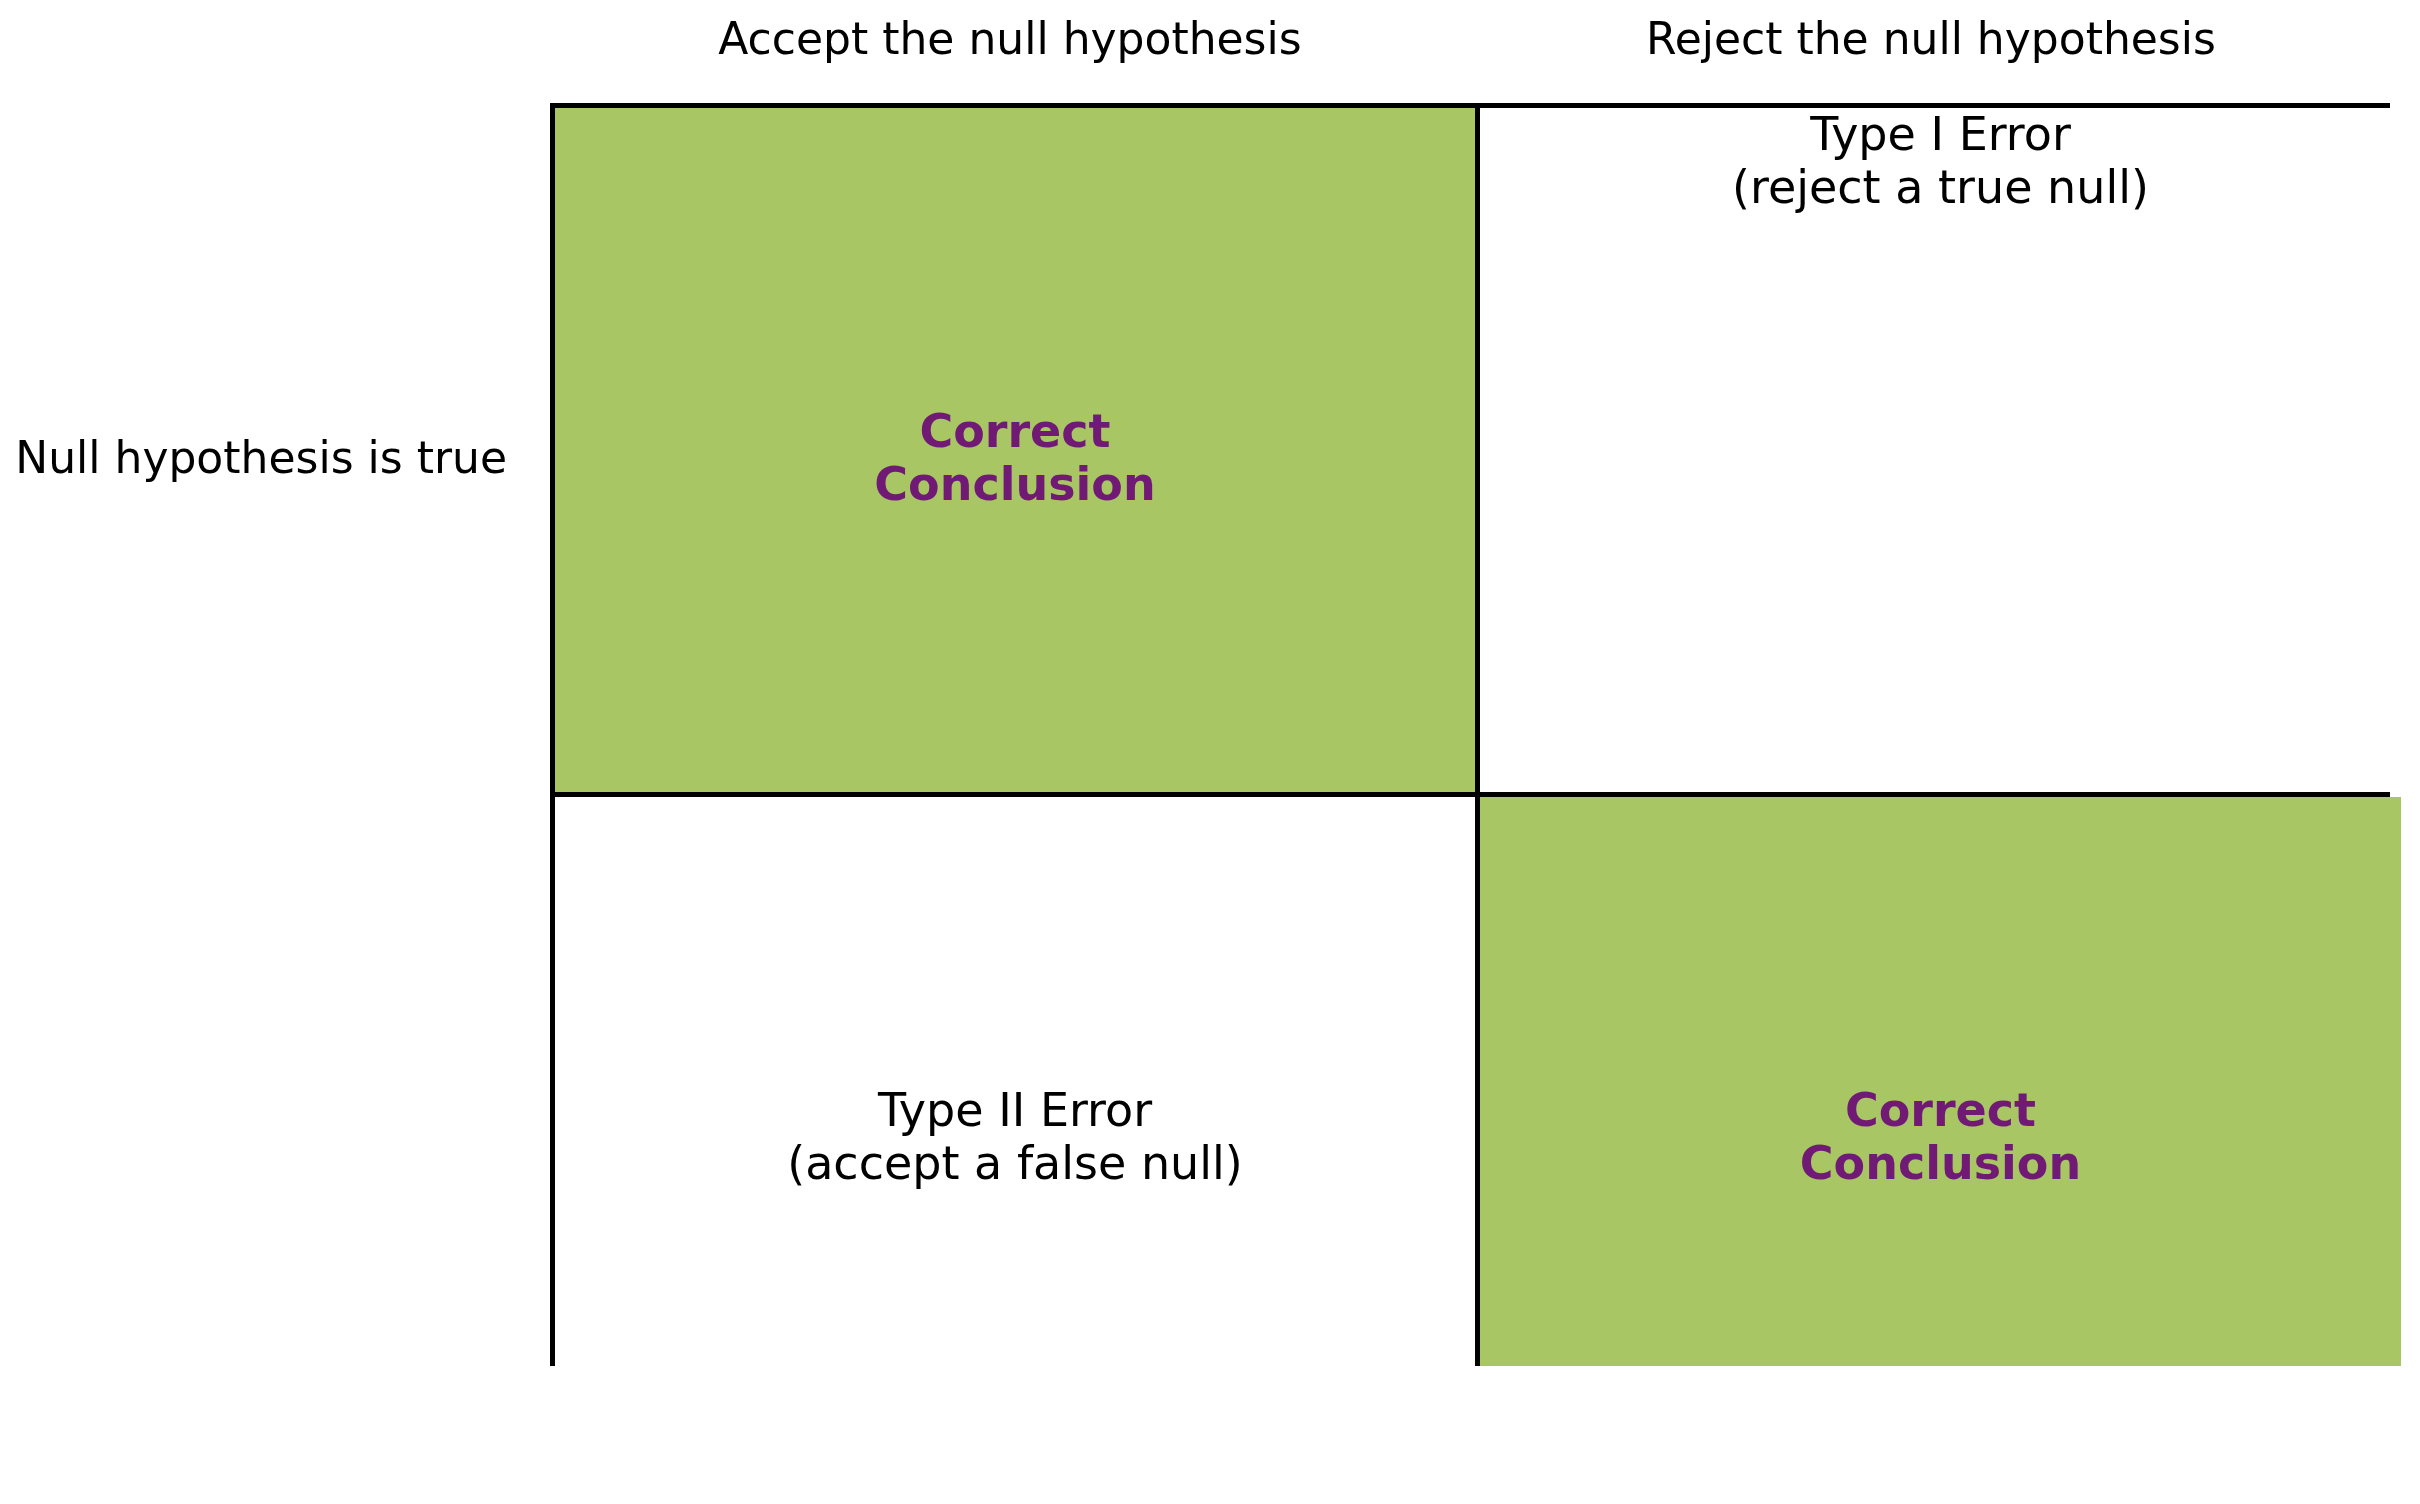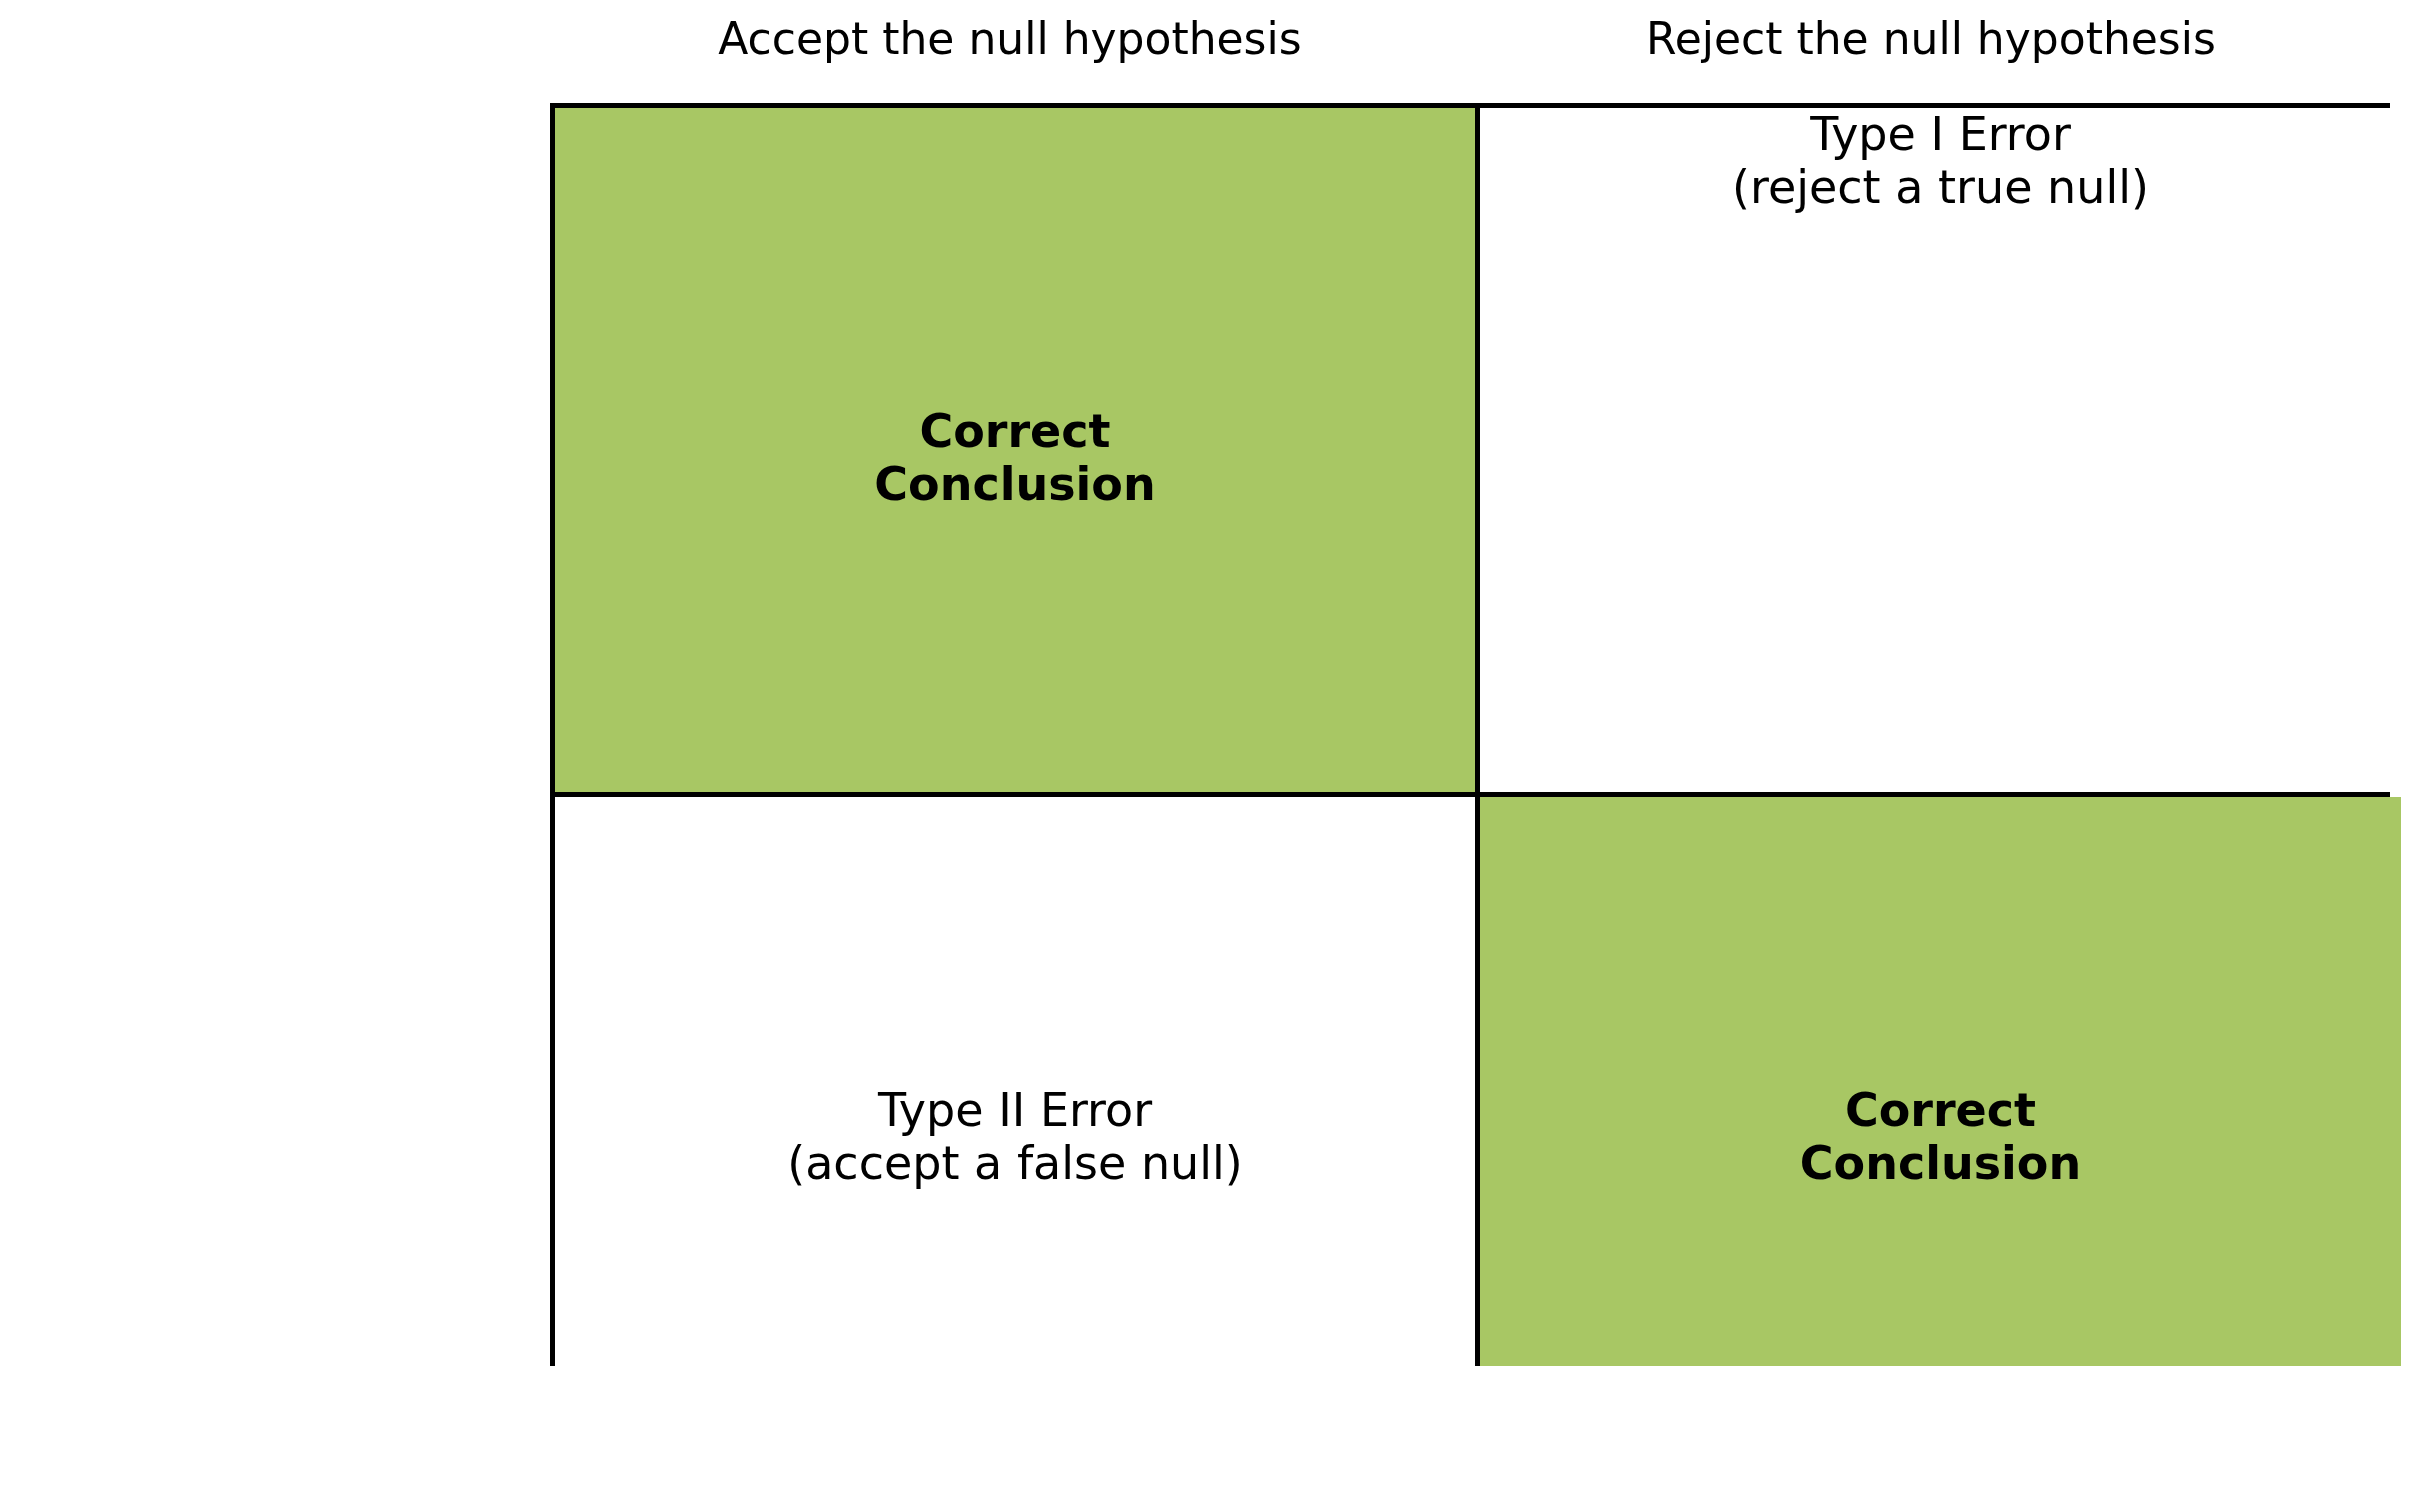--- a/index.html
+++ b/index.html
@@ -76,37 +76,38 @@
     font-size: 46px;
     line-height: 53px;
     white-space: pre-line;
     padding-top: 0;
   }
   .cell-white .cell-text {
     color: #000000;
     font-weight: 400;
   }
   .cell-green .cell-text {
-    color: #000000;
+    color: #701a75;
     font-weight: 700;
   }
   
   #cell-0-0 .cell-text { margin-top: 297px; }
   #cell-0-1 .cell-text { }
   #cell-1-0 .cell-text { margin-top: 287px; }
   #cell-1-1 .cell-text { margin-top: 287px; }
 </style>
 </head>
 <body>
 
 <div id="page">
 
   <div class="col-header" id="col-header-0">Accept the null hypothesis</div>
   <div class="col-header" id="col-header-1">Reject the null hypothesis</div>
 
+  <div class="row-label" id="row-label-0">Null hypothesis is true</div>
 
   <div id="matrix">
 
     <div class="cell cell-green" id="cell-0-0">
       <div class="cell-text">Correct
 Conclusion</div>
     </div>
 
     <div class="cell cell-white" id="cell-0-1">
       <div class="cell-text">Type I Error

